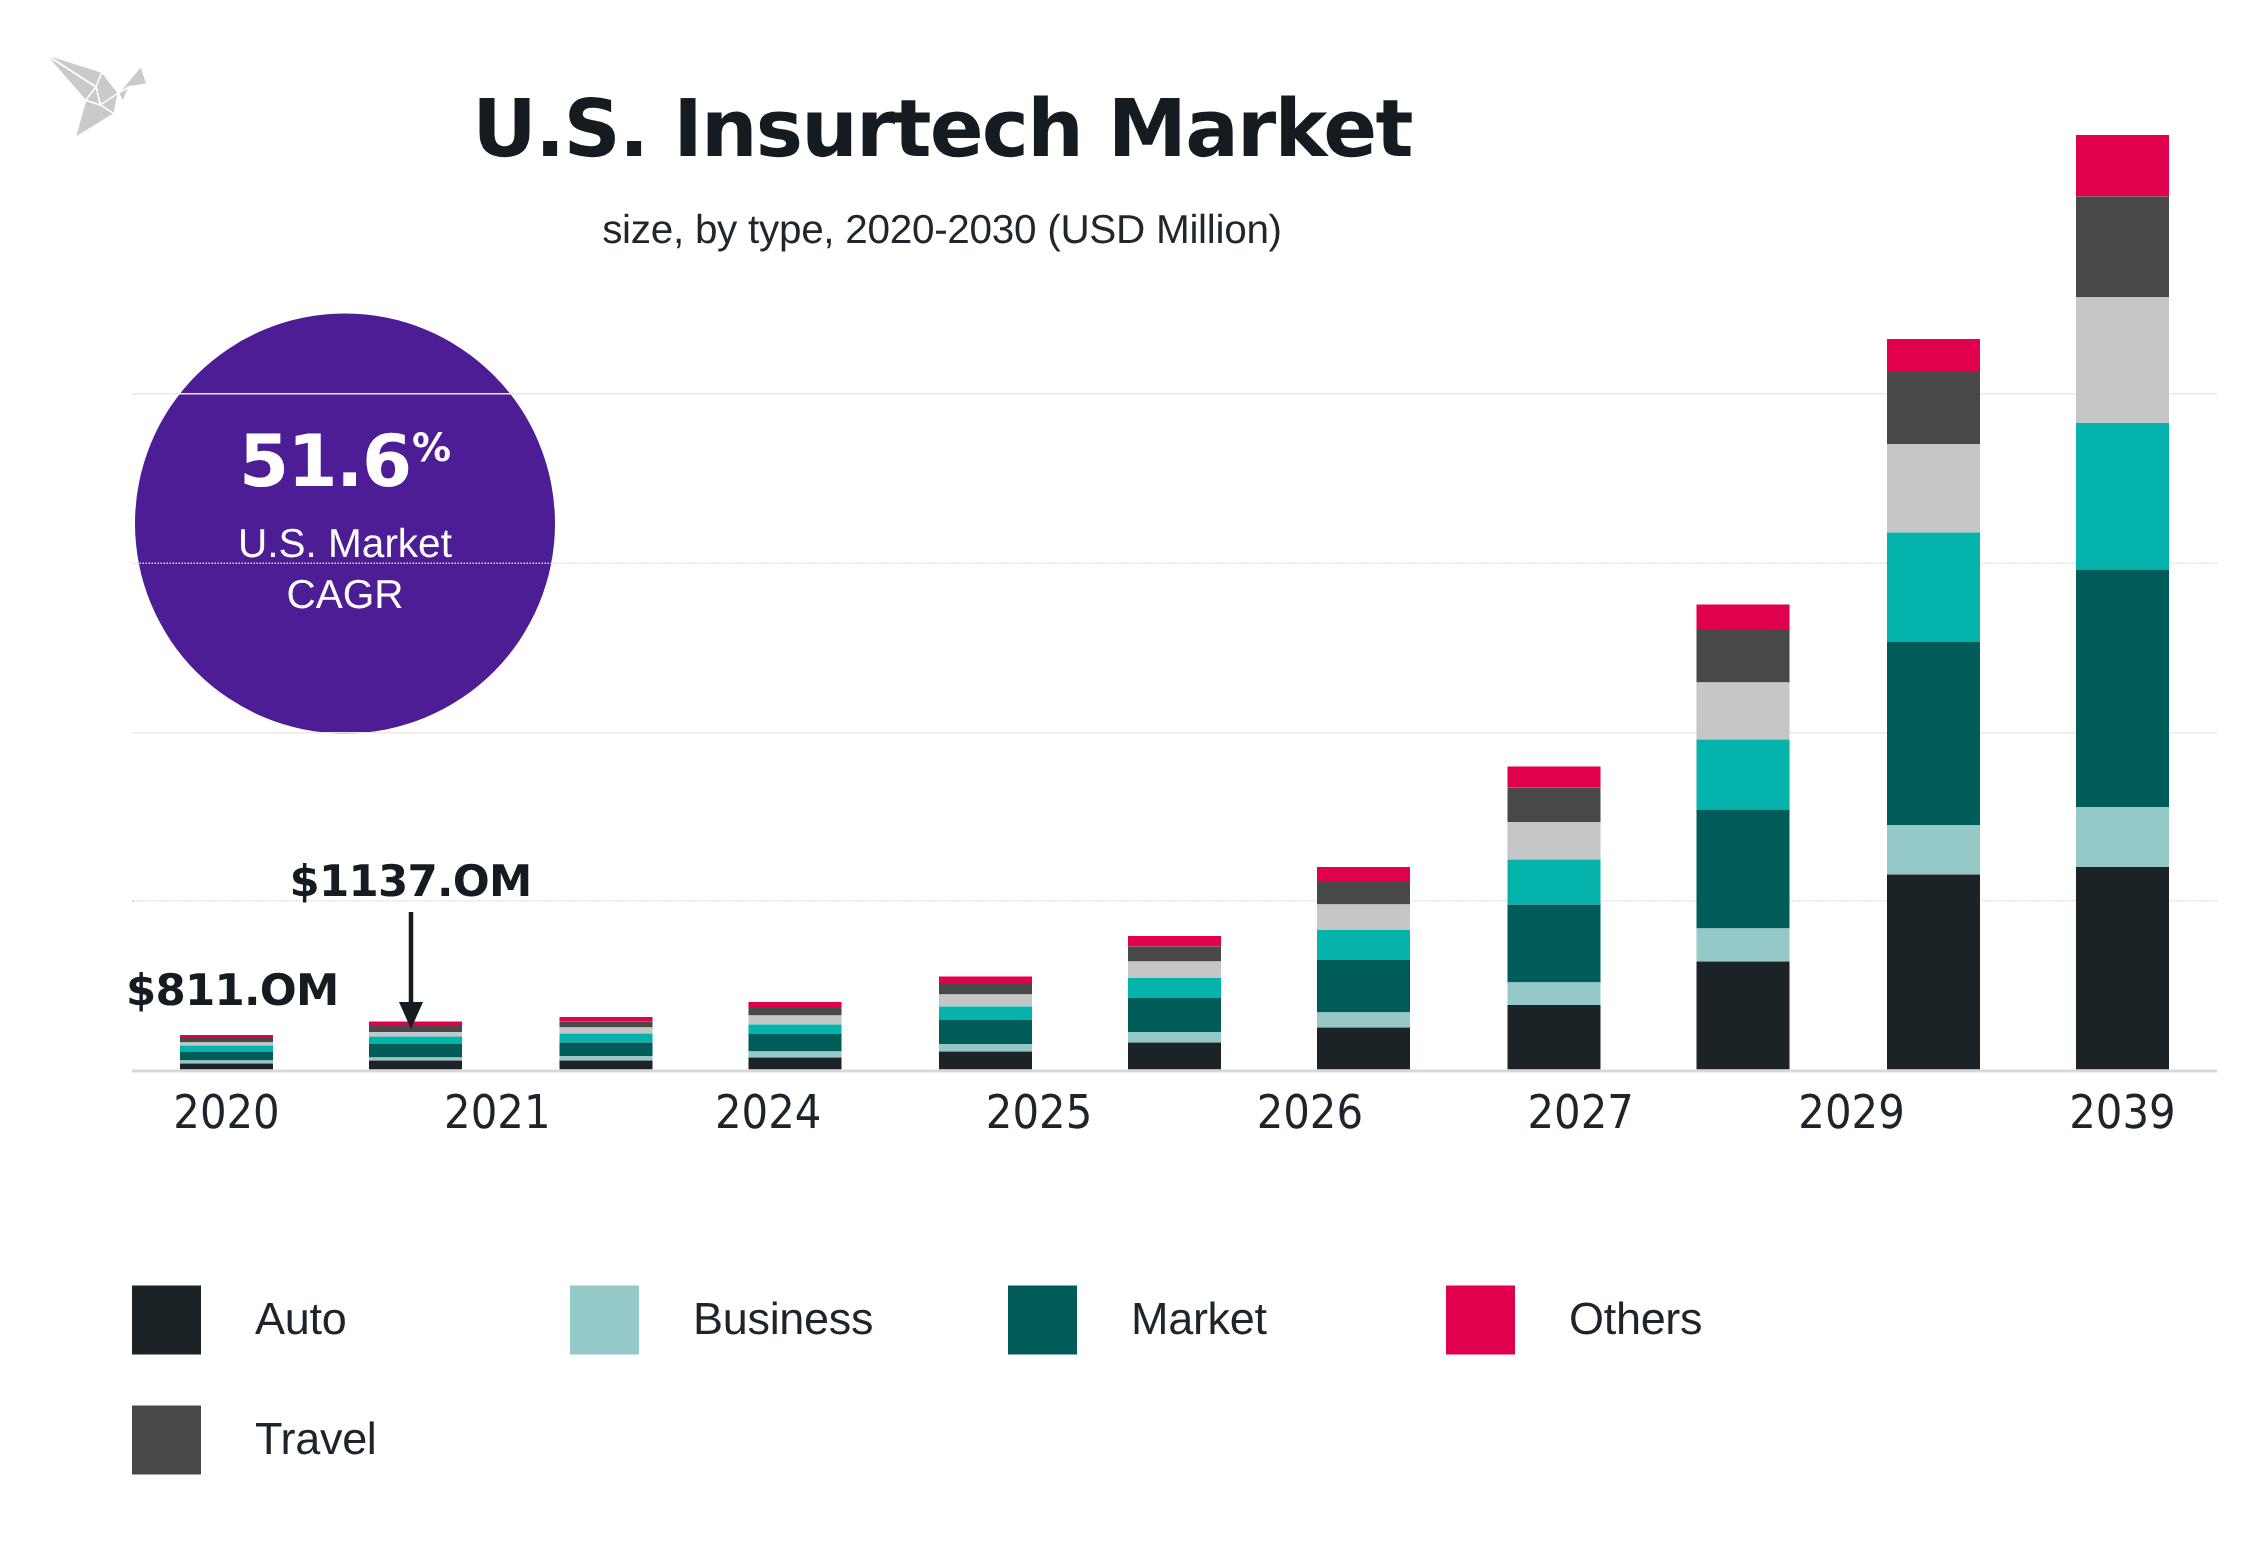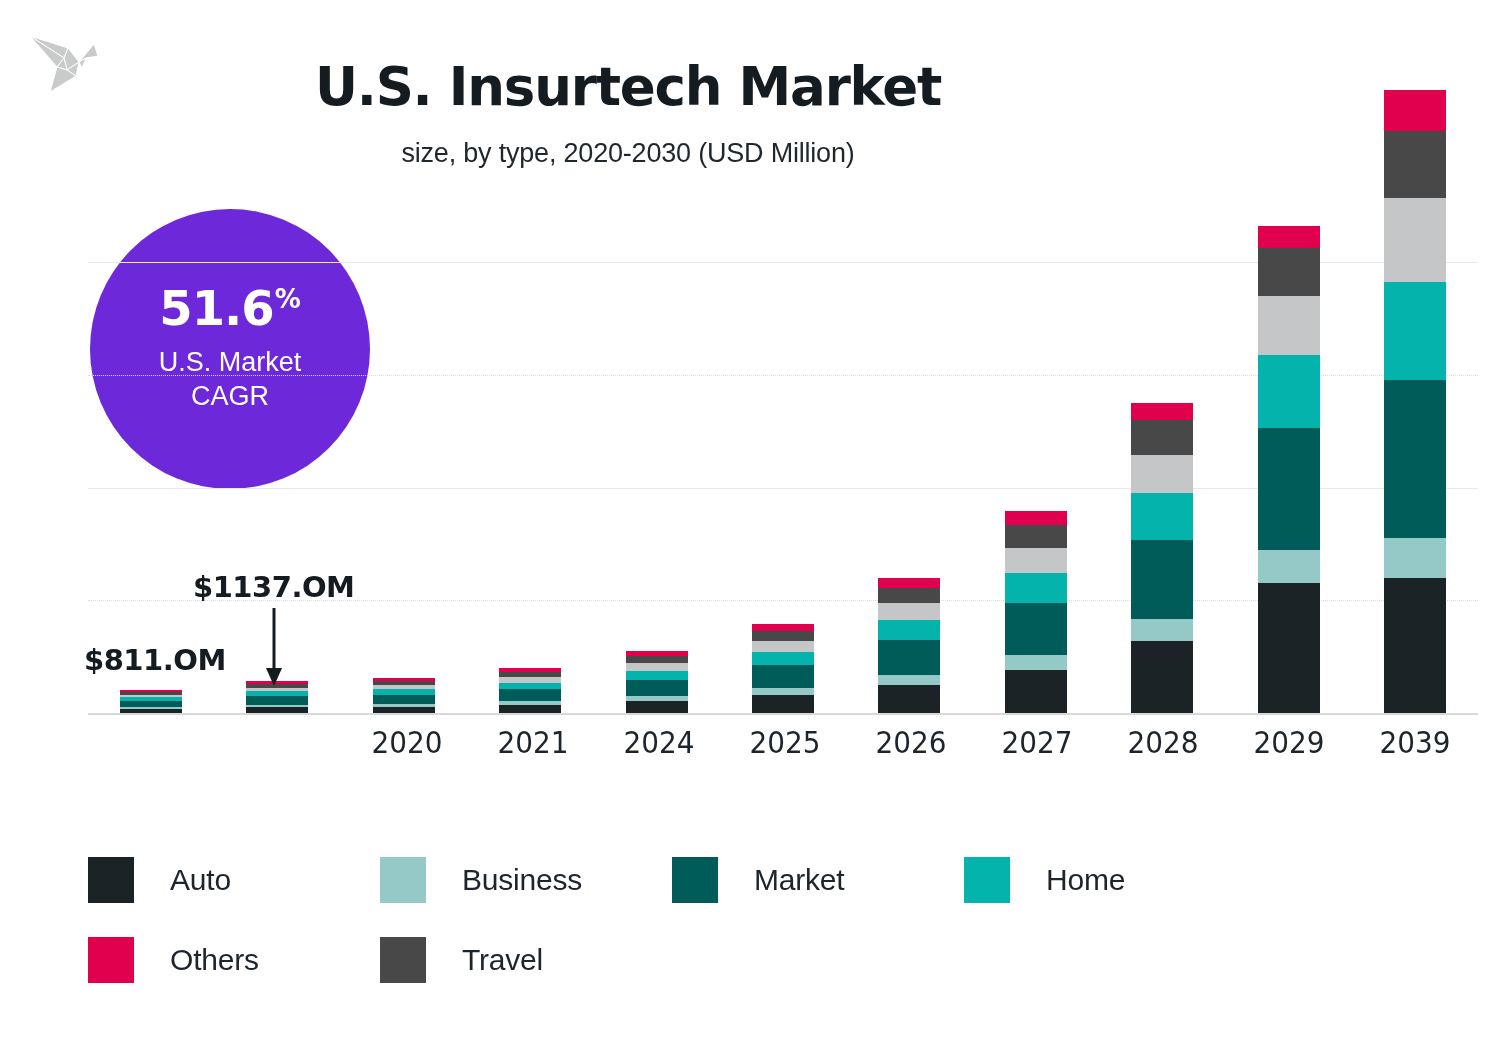--- a/index.html
+++ b/index.html
@@ -25,21 +25,21 @@
   }
   #chart-subtitle {
     margin-top:22px;
     font-size:27px; font-weight:400; color:#1f262c; letter-spacing:-0.2px;
   }
 
   
   #cagr-bubble {
     position:absolute; left:90px; top:209px;
     width:280px; height:280px; border-radius:50%;
-    background:#6d28d9; color:#ffffff;
+    background:#4c1d95; color:#ffffff;
     display:flex; flex-direction:column;
     align-items:center; justify-content:center;
     text-align:center;
   }
   #cagr-value-row { display:flex; align-items:flex-start; line-height:1; }
   #cagr-value { font-family:"DejaVu Sans", sans-serif; font-size:48px; font-weight:bold; letter-spacing:-1px; }
   #cagr-unit  { font-family:"DejaVu Sans", sans-serif; font-size:26px; font-weight:bold; margin-top:2px; margin-left:1px; }
   #cagr-label { margin-top:14px; font-size:27px; font-weight:400; line-height:1.25; }
 
   
@@ -71,21 +71,21 @@
     display:flex; flex-direction:column; justify-content:flex-end;
     align-items:center;
   }
   .bar-stack { width:62px; display:flex; flex-direction:column; }
   .seg { width:100%; }
 
   
   #x-axis {
     position:absolute; left:88px; top:724px;
     width:1390px; height:50px;
-    display:flex; justify-content:flex-end;
+    display:flex; justify-content:space-between;
   }
   .x-tick {
     width:126px; text-align:center;
     font-family:"DejaVu Sans Condensed","DejaVu Sans", sans-serif;
     font-size:31px; color:#1d242b; letter-spacing:0px;
   }
 
   
   .annot {
     position:absolute;
@@ -277,21 +277,20 @@
     </div>
   </div>
 <div id="axis-baseline"></div>
 <div id="x-axis">
     <div class="x-tick">2020</div>
     <div class="x-tick">2021</div>
     <div class="x-tick">2024</div>
     <div class="x-tick">2025</div>
     <div class="x-tick">2026</div>
     <div class="x-tick">2027</div>
-    <div class="x-tick">2028</div>
     <div class="x-tick">2029</div>
     <div class="x-tick">2039</div>
   </div>
 
 <div class="annot" id="annot-2020">$811.OM</div>
 <div class="annot" id="annot-2021">$1137.OM</div>
 <svg id="annot-arrow" viewBox="0 0 24 78">
   <line x1="12" y1="0" x2="12" y2="66" stroke="#141b21" stroke-width="3"></line>
   <polygon points="12,78 4,60 20,60" fill="#141b21"></polygon>
 </svg>
@@ -303,24 +302,20 @@
     </div>
     <div class="legend-item">
       <span class="legend-swatch" style="background: rgb(148, 201, 199);"></span>
       <span class="legend-label">Business</span>
     </div>
     <div class="legend-item">
       <span class="legend-swatch" style="background: rgb(0, 92, 88);"></span>
       <span class="legend-label">Market</span>
     </div>
     <div class="legend-item">
-      <span class="legend-swatch" style="background: rgb(4, 179, 171);"></span>
-      <span class="legend-label">Home</span>
-    </div>
-    <div class="legend-item">
       <span class="legend-swatch" style="background: rgb(224, 0, 77);"></span>
       <span class="legend-label">Others</span>
     </div>
     <div class="legend-item">
       <span class="legend-swatch" style="background: rgb(72, 72, 72);"></span>
       <span class="legend-label">Travel</span>
     </div>
   </div>
 
 </body></html>

